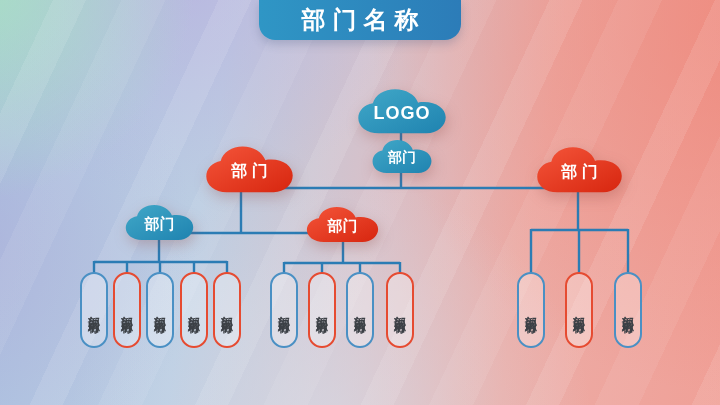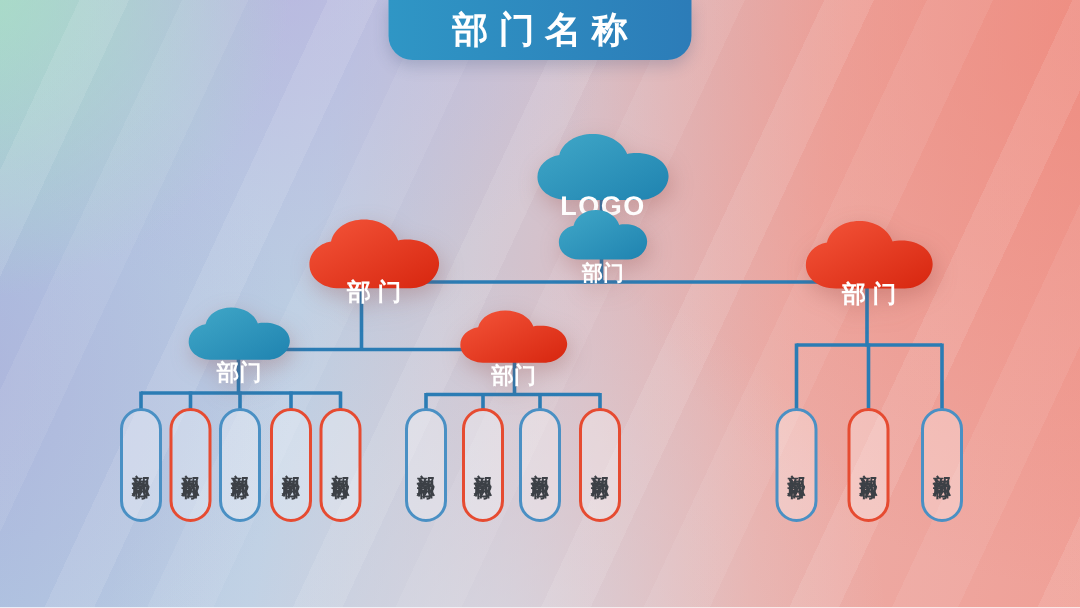--- a/index.html
+++ b/index.html
@@ -27,21 +27,21 @@
     display:flex;align-items:center;justify-content:center;
     box-shadow:0 4px 10px rgba(60,80,120,.25);
     z-index:5;
   }
   .banner span{color:#fff;font-size:24px;font-weight:bold;letter-spacing:7px;text-indent:7px;}
   svg.connectors{position:absolute;left:0;top:0;z-index:1;}
   .cloud{position:absolute;z-index:3;filter:drop-shadow(2px 5px 7px rgba(140,60,55,.28));}
   .cloud svg{display:block;width:100%;height:100%;}
   .cloud .lbl{
     position:absolute;left:0;right:0;top:50%;transform:translateY(-42%);
-    text-align:center;color:#fff;font-weight:bold;white-space:pre;margin-top:24px;
+    text-align:center;color:#fff;font-weight:bold;white-space:pre;
   }
   .pill{
     position:absolute;top:272px;width:28px;height:76px;border-radius:15px;
     border:2px solid #888;background:rgba(255,255,255,.30);
     display:flex;align-items:center;justify-content:center;z-index:3;
     box-sizing:border-box;
   }
   .pill.teal{border-color:#4a90c4;}
   .pill.red{border-color:#e64b31;}
   .vtext{

